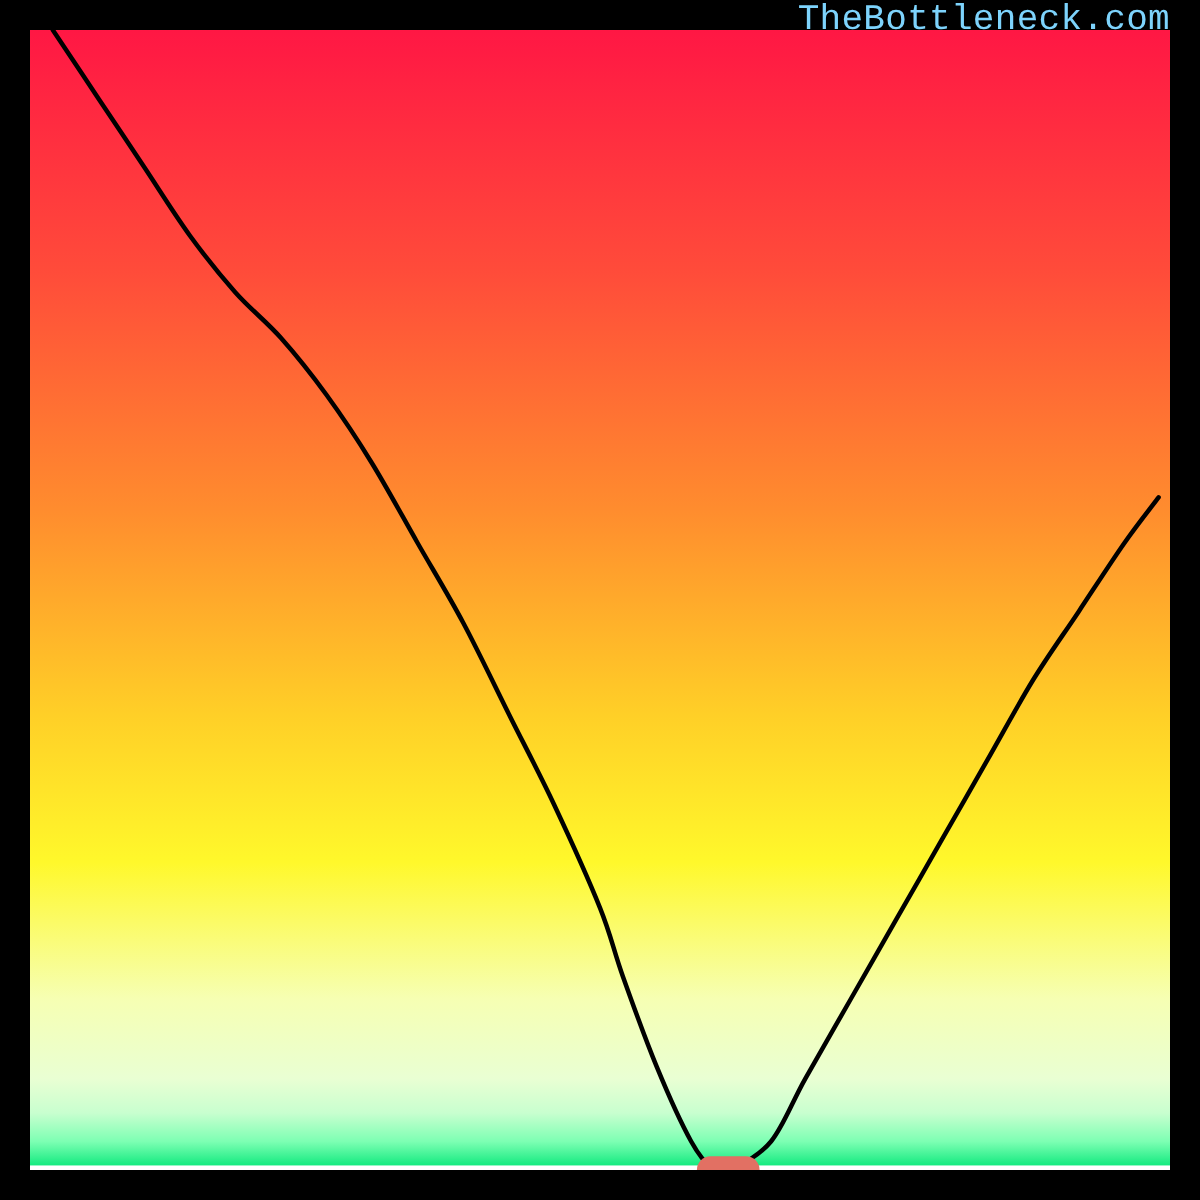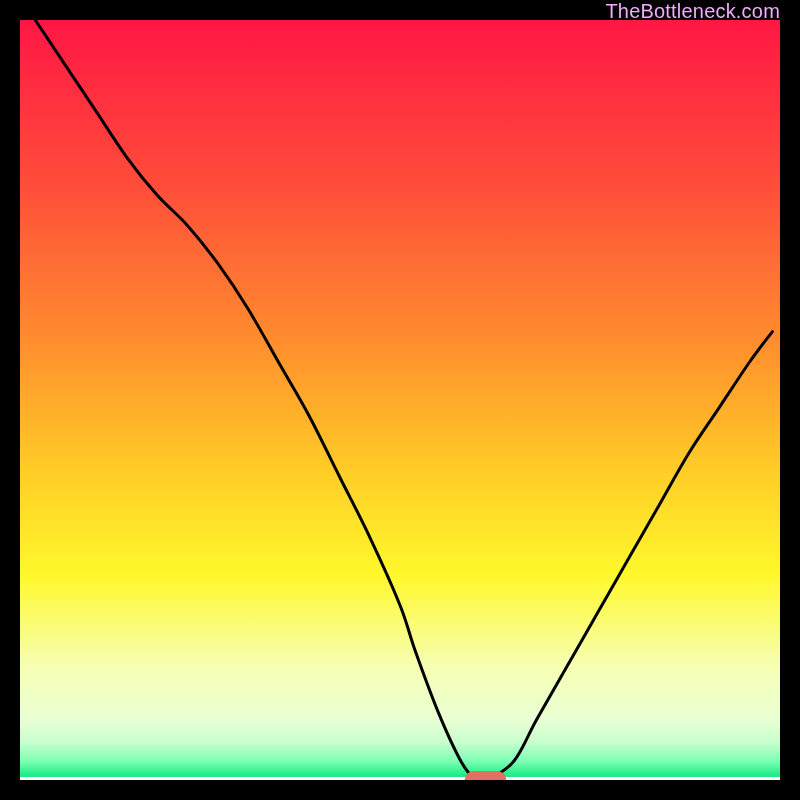--- a/index.html
+++ b/index.html
@@ -19,24 +19,24 @@
     position: absolute;
     left: 20px;
     top: 20px;
     width: 760px;
     height: 760px;
   }
   #watermark {
     position: absolute;
     top: 0;
     right: 20px;
-    font-family: Liberation Sans, sans-serif;
-    font-size: 20px;
+    font-family: Liberation Mono, monospace;
+    font-size: 24px;
     font-weight: 400;
-    color: #f0abfc;
+    color: #7dd3fc;
     letter-spacing: 0.2px;
   }
 </style>
 </head>
 <body>
 
 <div id="stage">
   <svg id="plot" viewBox="0 0 100 100" preserveAspectRatio="none">
     <defs>
       <linearGradient id="bg-grad" x1="0" y1="0" x2="0" y2="1">

